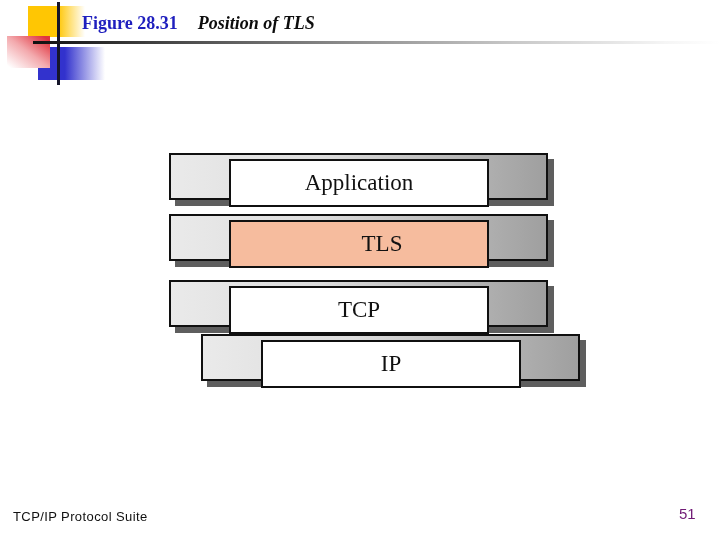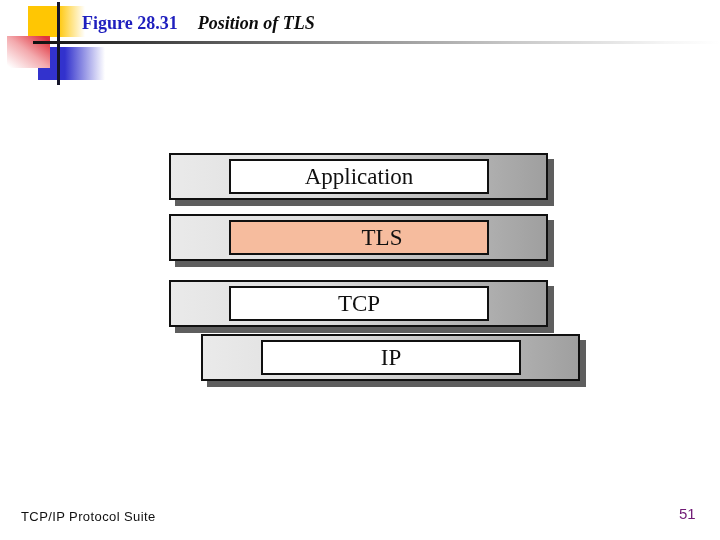--- a/index.html
+++ b/index.html
@@ -46,31 +46,31 @@
     position:absolute;left:0;width:379px;height:47px;box-sizing:border-box;
     border:2px solid #101010;
     background:linear-gradient(to right,#eaeaea 0%,#dcdcdc 40%,#9f9f9f 100%);
     box-shadow:6px 6px 0 #5e5e5e;
   }
   .layer-1{top:0;}
   .layer-2{top:61px;}
   .layer-3{top:127px;}
   .layer-4{top:181px;margin-left:32px;}
   .inner-box{
-    position:absolute;left:58px;top:4px;width:260px;height:35px;box-sizing:border-box;
+    position:absolute;left:58px;top:4px;width:260px;height:48px;box-sizing:border-box;
     border:2px solid #101010;background:#ffffff;
     display:flex;align-items:center;justify-content:center;
     font-family:"Liberation Serif","DejaVu Serif",serif;
     font-size:23px;color:#111111;
   }
 
   
   .footer-left{
     position:absolute;left:13px;top:509px;
-    font-size:13px;letter-spacing:0.4px;color:#111111;margin-left:8px;
+    font-size:13px;letter-spacing:0.4px;color:#111111;
   }
   .page-number{
     position:absolute;left:679px;top:505px;
     font-size:15px;color:#701a75;
   }
 </style>
 </head>
 <body>
 
 <div class="logo-yellow"></div>

